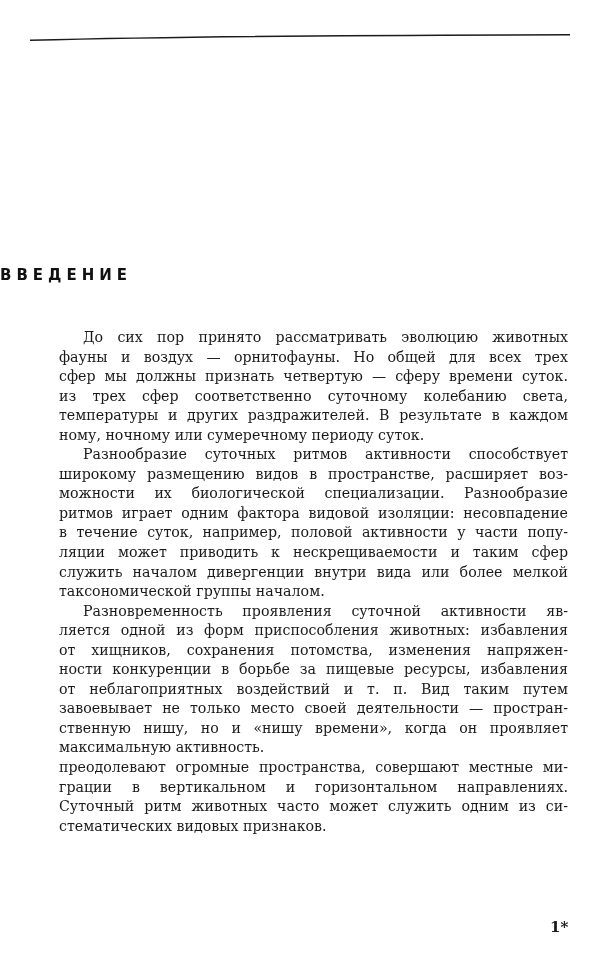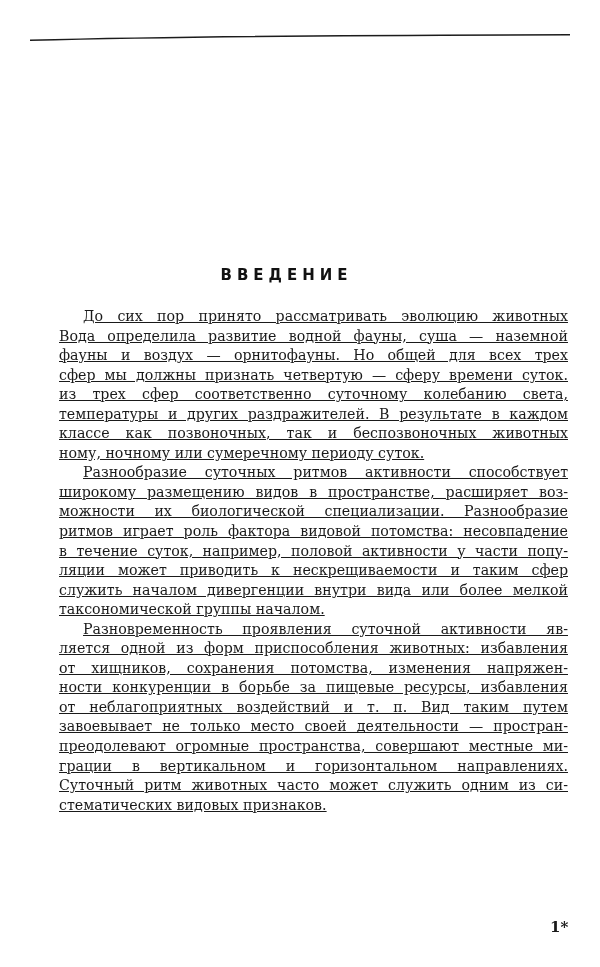--- a/index.html
+++ b/index.html
@@ -1,65 +1,65 @@
 <!DOCTYPE html>
 <html><head>
 <meta charset="utf-8">
 <style>
   html, body { margin: 0; padding: 0; background: #ffffff; }
   body { width: 600px; height: 967px; position: relative; overflow: hidden;
          font-family: "DejaVu Serif", "Liberation Serif", serif; color: #1a1a1a; }
   .rule { position: absolute; left: 30px; top: 33px; width: 540px; height: 8px; }
-  .title { position: absolute; left: 0; top: 266px; width: 573px; text-align: center;
+  .title { position: absolute; left: 0; top: 266px; width: 573px; 
            font-family: "DejaVu Sans", sans-serif; font-weight: bold; font-size: 15px;
            letter-spacing: 5px; color: #111; }
-  .text { position: absolute; left: 59px; top: 307px; width: 509px;
-          font-size: 14.2px; line-height: 19.55px; text-decoration: underline; }
+  .text { position: absolute; left: 59px; top: 328px; width: 509px;
+          font-size: 14.2px; line-height: 19.55px; }
   .line { display: block; white-space: nowrap; text-align: justify; text-align-last: justify;
           height: 19.55px; overflow: hidden; }
   .line.last { text-align-last: left; }
   .line.indent { padding-left: 24px; }
   .folio { position: absolute; left: 550px; top: 918px; font-size: 15px; font-weight: bold;
            font-family: "DejaVu Serif", serif; }
 </style>
 </head>
 <body>
 
 <svg class="rule" viewBox="0 0 540 8" preserveAspectRatio="none">
   <path d="M0 6.5 Q 200 1.5 540 1 L540 2.6 Q 200 3 0 8 Z" fill="#1c1c1c"></path>
 </svg>
 
 <div class="title">ВВЕДЕНИЕ</div>
 
 <div class="text">
 
   <span class="line indent">До сих пор принято рассматривать эволюцию животных</span>
-  <span class="line">Вода определила развитие водной фауны, суша — наземной</span>
   <span class="line">фауны и воздух — орнитофауны. Но общей для всех трех</span>
   <span class="line">сфер мы должны признать четвертую — сферу времени суток.</span>
   <span class="line">из трех сфер соответственно суточному колебанию света,</span>
   <span class="line">температуры и других раздражителей. В результате в каждом</span>
-  <span class="line">классе как позвоночных, так и беспозвоночных животных</span>
   <span class="line last">ному, ночному или сумеречному периоду суток.</span>
 
   <span class="line indent">Разнообразие суточных ритмов активности способствует</span>
   <span class="line">широкому размещению видов в пространстве, расширяет воз-</span>
   <span class="line">можности их биологической специализации. Разнообразие</span>
-  <span class="line">ритмов играет роль фактора видовой потомства: несовпадение</span>
+  <span class="line">ритмов играет одним фактора видовой изоляции: несовпадение</span>
   <span class="line">в течение суток, например, половой активности у части попу-</span>
   <span class="line">ляции может приводить к нескрещиваемости и таким сфер</span>
   <span class="line">служить началом дивергенции внутри вида или более мелкой</span>
   <span class="line last">таксономической группы началом.</span>
 
   <span class="line indent">Разновременность проявления суточной активности яв-</span>
   <span class="line">ляется одной из форм приспособления животных: избавления</span>
   <span class="line">от хищников, сохранения потомства, изменения напряжен-</span>
   <span class="line">ности конкуренции в борьбе за пищевые ресурсы, избавления</span>
   <span class="line">от неблагоприятных воздействий и т. п. Вид таким путем</span>
   <span class="line">завоевывает не только место своей деятельности — простран-</span>
+  <span class="line">ственную нишу, но и «нишу времени», когда он проявляет</span>
+  <span class="line last">максимальную активность.</span>
 
   <span class="line">преодолевают огромные пространства, совершают местные ми-</span>
   <span class="line">грации в вертикальном и горизонтальном направлениях.</span>
   <span class="line">Суточный ритм животных часто может служить одним из си-</span>
   <span class="line last">стематических видовых признаков.</span>
 </div>
 
 <div class="folio">1*</div>
 
 </body></html>

